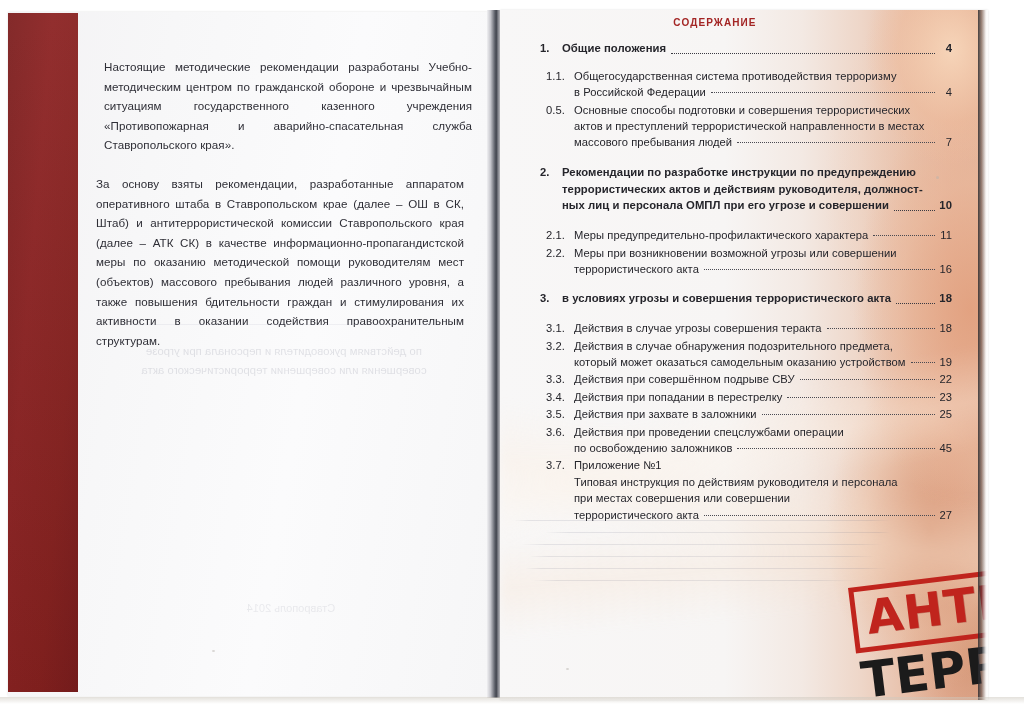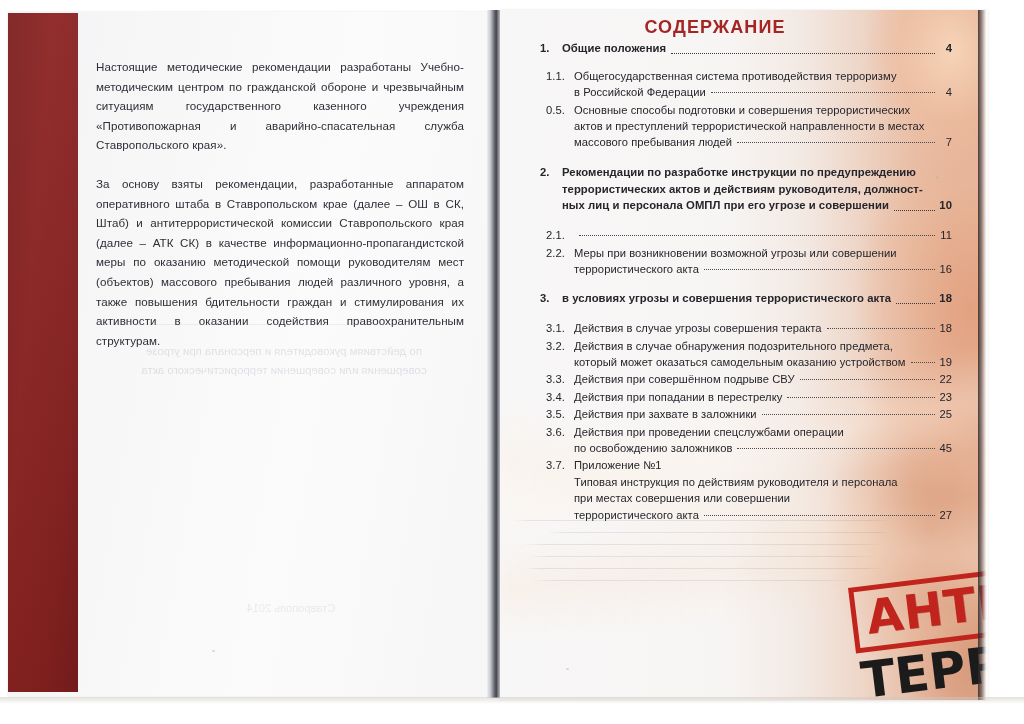--- a/index.html
+++ b/index.html
@@ -58,21 +58,21 @@
     position: absolute;
     left: 0;
     width: 368px;
     font-size: 11.6px;
     line-height: 19.6px;
     color: #2e2e36;
     text-align: justify;
     text-justify: inter-word;
     letter-spacing: 0.05px;
   }
-  .para-1 { top: 45px; }
+  .para-1 { top: 45px; margin-left: 8px; }
   .para-2 { top: 162px; }
 
   
   .bleed {
     position: absolute;
     color: #5b5f76;
     opacity: 0.16;
     transform: scaleX(-1);
     font-size: 11.4px;
     line-height: 19px;
@@ -179,21 +179,21 @@
     top: 0px;
     width: 412px;
     color: #25252b;
   }
   .toc-title {
     position: absolute;
     left: 0;
     top: 7px;
     width: 350px;
     text-align: center;
-    font-size: 18px;
+    font-size: 10px;
     font-weight: bold;
     letter-spacing: 1.1px;
     color: #a32524;
   }
   .toc-list {
     position: absolute;
     left: 0;
     top: 30px;
     width: 412px;
   }
@@ -399,20 +399,21 @@
                 <span class="dots"></span>
                 <span class="pg">10</span>
               </div>
             </div>
           </div>
           <div style="height: 12px;"></div>
           <div class="toc-entry lvl2 e2">
             <div class="num">2.1.</div>
             <div class="body">
               <div class="toc-line">
+                <span class="txt">Меры предупредительно-профилактического характера</span>
                 <span class="dots"></span>
                 <span class="pg">11</span>
               </div>
             </div>
           </div>
           <div class="toc-entry lvl2 e2">
             <div class="num">2.2.</div>
             <div class="body">
               <div class="toc-line nodots">
                 <span class="txt">Меры при возникновении возможной угрозы или совершении</span>

